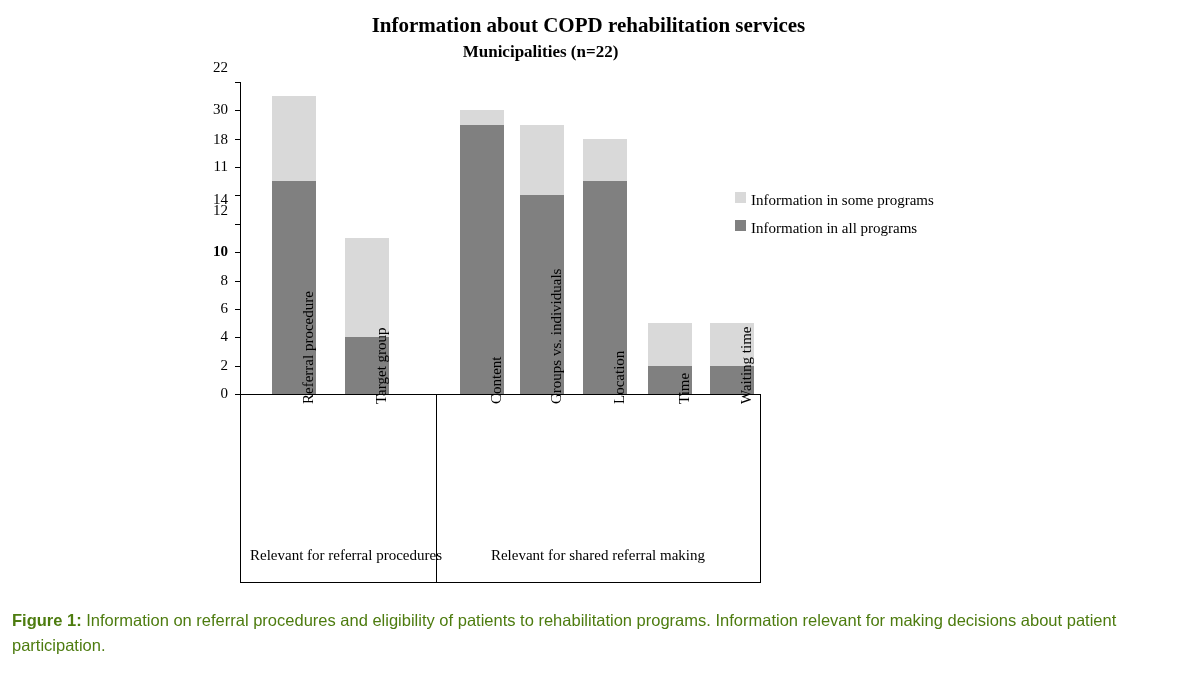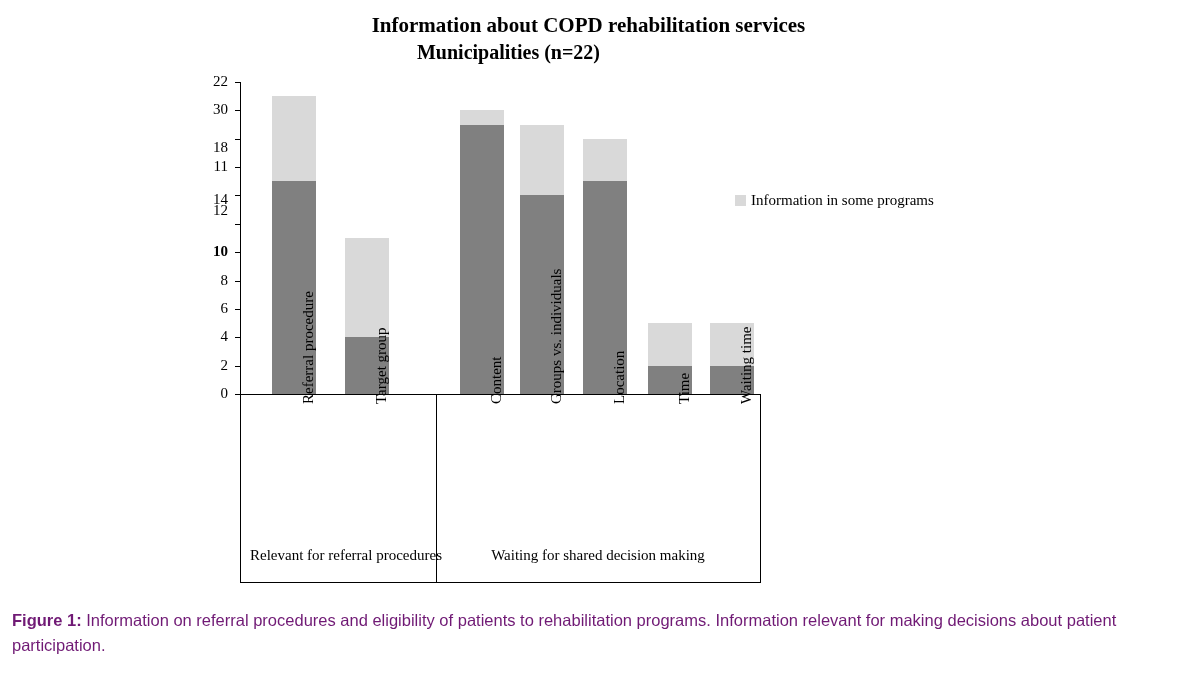--- a/index.html
+++ b/index.html
@@ -33,23 +33,24 @@
     line-height: 26px;
     font-family: "Liberation Serif", serif;
   }
   .chart-subtitle {
     position: absolute;
     top: 41px;
     left: 0;
     width: 1017px;
     text-align: center;
     font-weight: bold;
-    font-size: 20px;
+    font-size: 17px;
     line-height: 22px;
     font-family: "Liberation Serif", serif;
+    padding-left: 32px;
   }
 
   
   .plot-wrap {
     position: absolute;
     left: 0;
     top: 0;
     width: 1177px;
     height: 689px;
   }
@@ -148,41 +149,40 @@
   
   .legend {
     position: absolute;
     left: 735px;
     top: 192px;
     font-size: 15px;
     font-family: "Liberation Serif", serif;
   }
   .legend-item {
     display: flex;
-    align-items: center;
     margin-bottom: 11px;
     white-space: nowrap;
   }
   .legend-swatch {
     width: 11px;
     height: 11px;
     margin-right: 5px;
     flex: 0 0 auto;
   }
 
   
   .caption {
     position: absolute;
     left: 12px;
     top: 608px;
     width: 1158px;
     font-family: "Liberation Sans", sans-serif;
     font-size: 16.5px;
     line-height: 25px;
-    color: #701a75;
+    color: #4d7c0f;
   }
   .caption b {
     font-weight: bold;
   }
 </style>
 </head>
 <body>
 
 <div class="page">
 
@@ -224,29 +224,29 @@
         </div>
         <div class="tick-mark" style="top: 223.818px;"></div>
         <div class="tick-row" style="top: 200px; text-decoration: underline;">
           <span class="tick-label">14</span>
         </div>
         <div class="tick-mark" style="top: 195.455px;"></div>
         <div class="tick-row" style="top: 167.091px;">
           <span class="tick-label">11</span>
         </div>
         <div class="tick-mark" style="top: 167.091px;"></div>
-        <div class="tick-row" style="top: 148px;">
+        <div class="tick-row" style="top: 140px;">
           <span class="tick-label">18</span>
         </div>
         <div class="tick-mark" style="top: 138.727px;"></div>
         <div class="tick-row" style="top: 110.364px;">
           <span class="tick-label">30</span>
         </div>
         <div class="tick-mark" style="top: 110.364px;"></div>
-        <div class="tick-row" style="top: 82px;">
+        <div class="tick-row" style="top: 68px;">
           <span class="tick-label">22</span>
         </div>
         <div class="tick-mark" style="top: 82px;"></div>
       </div>
 
     <div class="bars-layer" id="bars">
         <div class="bar" style="left: 32px; height: 297.818px;">
           <div class="seg seg-all" style="background: rgb(128, 128, 128); bottom: 0px; height: 212.727px;"></div>
           <div class="seg seg-some" style="background: rgb(217, 217, 217); bottom: 212.727px; height: 85.0909px;"></div>
         </div>
@@ -285,28 +285,32 @@
         <div class="cat-label" style="left: 676px; top: 404px;">Time</div>
         <div class="cat-label" style="left: 738px; top: 404px;">Waiting time</div>
       </div>
 
     <div id="groups">
         <div class="grp-sep" style="left: 240px; top: 395px; height: 188px;"></div>
         <div class="grp-sep" style="left: 436px; top: 395px; height: 188px;"></div>
         <div class="grp-sep" style="left: 760px; top: 395px; height: 188px;"></div>
         <div style="position: absolute; left: 240px; top: 582px; width: 521px; height: 1px; background: rgb(0, 0, 0);"></div>
         <div class="grp-label" style="left: 248px; width: 196px; top: 546px;">Relevant for referral procedures</div>
-        <div class="grp-label" style="left: 436px; width: 324px; top: 546px;">Waiting for shared decision making</div>
+        <div class="grp-label" style="left: 436px; width: 324px; top: 546px;">Relevant for shared referral making</div>
       </div>
 
     <div class="legend">
       <div class="legend-item">
         <span class="legend-swatch" id="sw0" style="background: rgb(217, 217, 217);"></span>
         <span>Information in some programs</span>
       </div>
+      <div class="legend-item">
+        <span class="legend-swatch" id="sw1" style="background: rgb(128, 128, 128);"></span>
+        <span>Information in all programs</span>
+      </div>
     </div>
 
   </div>
 
   <div class="caption">
     <b>Figure 1:</b><span> Information on referral procedures and eligibility of patients to rehabilitation programs. Information relevant for making decisions about patient participation.</span>
   </div>
 
 </div>
 

